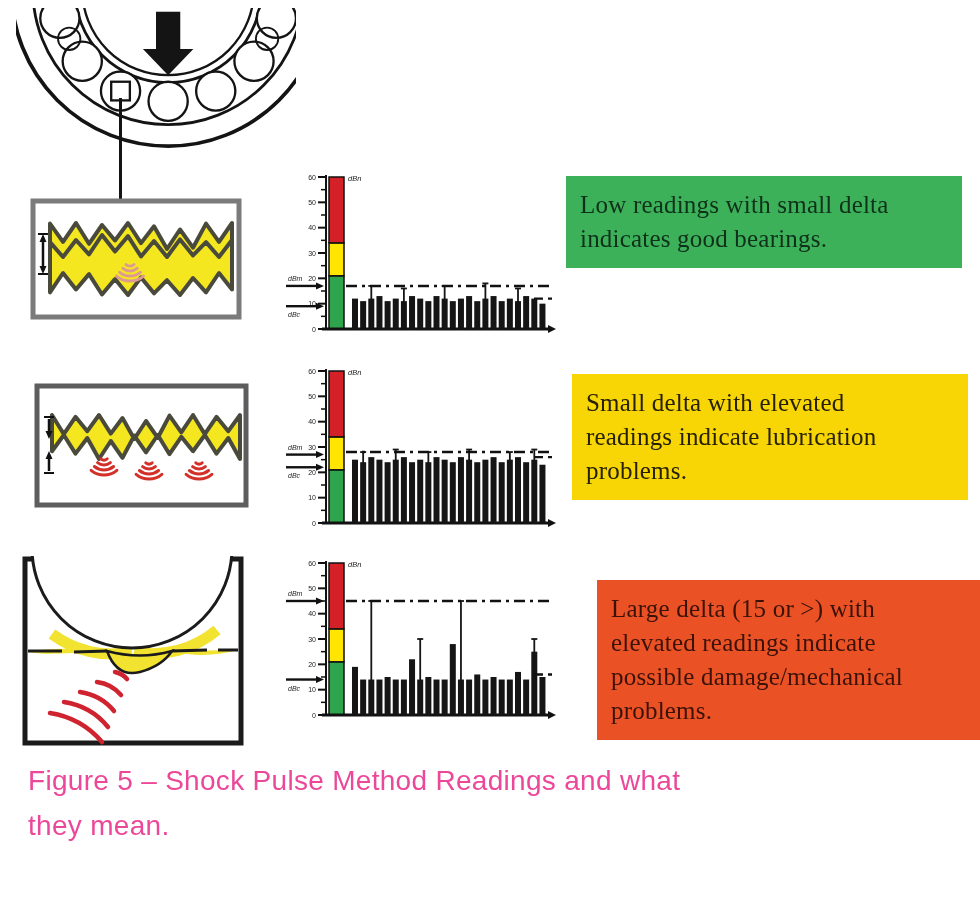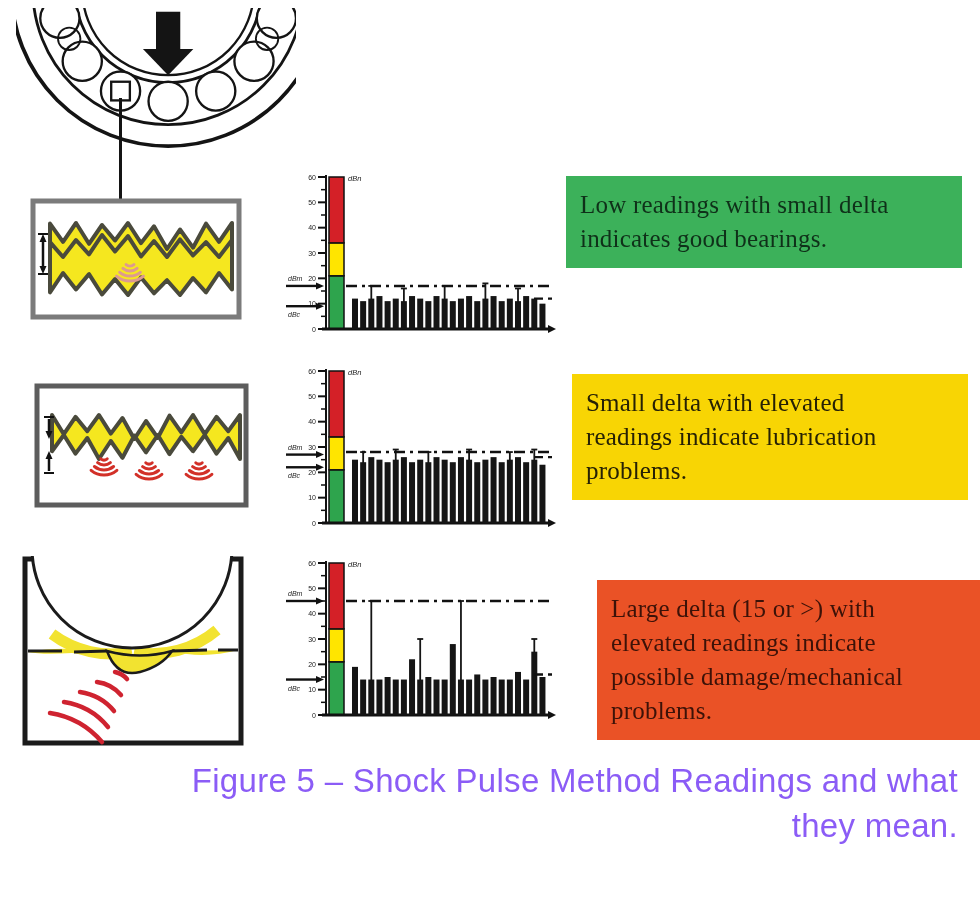--- a/index.html
+++ b/index.html
@@ -1,21 +1,21 @@
 <!DOCTYPE html>
 <html><head>
 <meta charset="utf-8">
 <style>
   html,body{margin:0;padding:0;background:#ffffff;}
   .page{position:relative;width:980px;height:897px;background:#ffffff;overflow:hidden;
         font-family:"Liberation Sans",sans-serif;}
   .abs{position:absolute;}
   .note{box-sizing:border-box;width:396px;padding:12px 14px;font-size:25px;line-height:34px;
         white-space:pre-line;font-family:Liberation Serif, serif;letter-spacing:0.2px;}
-  .caption{font-size:33px;line-height:45px;color:#8b5cf6;white-space:pre-line;letter-spacing:0.3px;text-align:right;}
+  .caption{font-size:28px;line-height:45px;color:#ec4899;white-space:pre-line;letter-spacing:0.3px;}
   svg text{font-family:"Liberation Sans",sans-serif;}
   .connector{background:#141414;}
 </style>
 </head>
 <body>
 
 <div class="page">
 
   <svg class="abs" style="left:16px;top:8px;" width="280" height="182" viewBox="0 0 300 195">
     <circle cx="163" cy="-20" r="168" fill="none" stroke="#141414" stroke-width="4"></circle>

